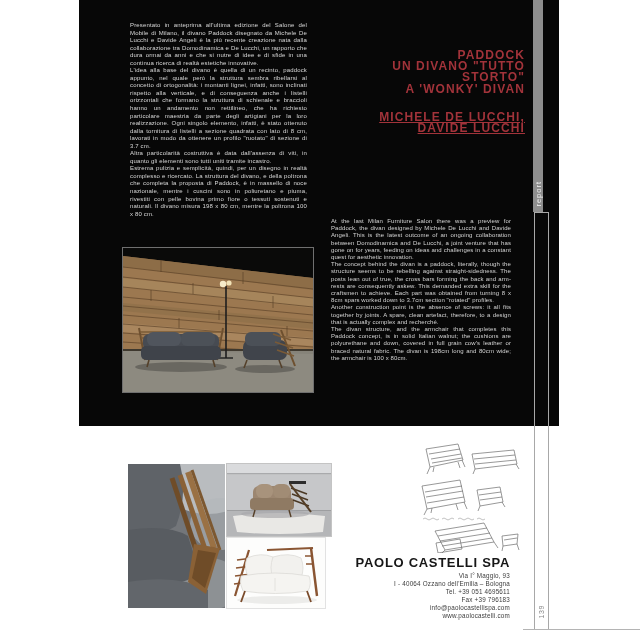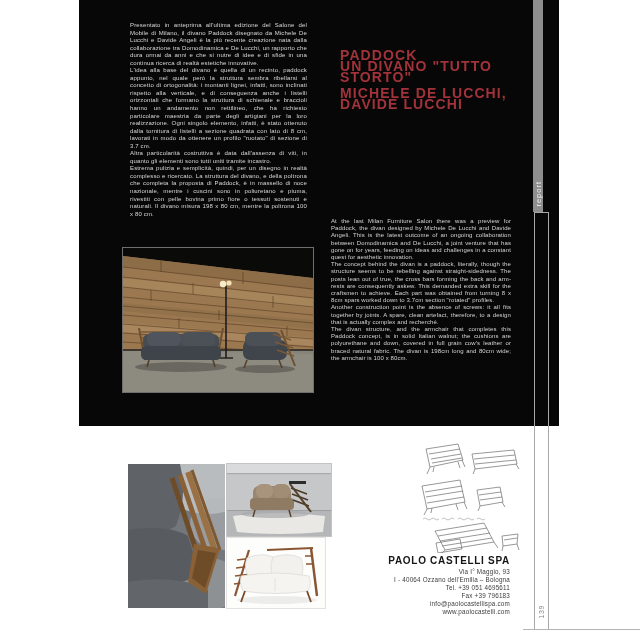--- a/index.html
+++ b/index.html
@@ -14,24 +14,24 @@
   .black-panel{left:79px;top:0;width:480px;height:426px;background:#070707;}
 
   
   .it-col{left:130px;top:22px;width:177px;color:#d9d9d9;
           font-size:6px;line-height:7.55px;text-align:justify;letter-spacing:.15px;}
   .it-col p{margin:0;}
   .en-col{left:331px;top:218px;width:180px;color:#d4d4d4;
           font-size:6px;line-height:7.2px;text-align:justify;letter-spacing:.1px;}
   .en-col p{margin:0;}
 
-  .heading{left:340px;top:50px;width:185px;
-           font-weight:bold;font-size:14px;line-height:11.2px;letter-spacing:1.1px;}
+  .heading{left:340px;top:50px;width:185px;text-align:right;
+           font-weight:bold;font-size:12px;line-height:11.2px;letter-spacing:1.1px;}
   .heading .title-block{margin:0;}
-  .heading .authors-block{margin-top:4px;}
+  .heading .authors-block{margin-top:17px;text-decoration:underline;}
 
   
   .report-tab{left:533px;top:0;width:10px;height:212px;background:#8e8e8e;
               display:flex;align-items:flex-end;justify-content:center;}
   .report-tab span{writing-mode:vertical-rl;transform:rotate(180deg);
                    color:#f3f3f3;font-size:7.5px;letter-spacing:1px;padding-top:5px;}
   .rule-box{left:534px;top:212px;width:15px;height:418px;border:1px solid #a8a8a8;
             box-sizing:border-box;background:transparent;}
   .page-num{left:534px;top:594px;width:15px;height:36px;display:flex;
             align-items:center;justify-content:center;}
@@ -42,39 +42,40 @@
   
   .photo{position:absolute;overflow:hidden;}
   .photo-wall{left:122px;top:247px;width:190px;height:144px;border:1px solid #6f6f6f;}
   .photo-detail{left:128px;top:464px;width:97px;height:144px;}
   .photo-room{left:226px;top:463px;width:104px;height:72px;border:1px solid #c4c4c4;}
   .photo-white{left:226px;top:537px;width:98px;height:70px;border:1px solid #e2e2e2;}
   .sketches{left:420px;top:441px;width:103px;height:112px;}
 
   
   .contact{left:330px;top:555px;width:180px;text-align:right;color:#3c3c3c;}
-  .contact .name{font-weight:bold;font-size:10px;letter-spacing:.7px;color:#161616;margin-bottom:2px;text-align:right;}
+  .contact .name{font-weight:bold;font-size:13px;letter-spacing:.7px;color:#161616;margin-bottom:2px;text-align:right;}
   .contact div.line{font-size:6.3px;line-height:8.1px;letter-spacing:.2px;}
 </style>
 </head>
 <body>
 
 <div class="abs black-panel"></div>
 
 <div class="abs it-col">
   <p>Presentato in anteprima all'ultima edizione del Salone del Mobile di Milano, il divano Paddock disegnato da Michele De Lucchi e Davide Angeli è la più recente creazione nata dalla collaborazione tra Domodinamica e De Lucchi, un rapporto che dura ormai da anni e che si nutre di idee e di sfide in una continua ricerca di realtà estetiche innovative.</p>
   <p>L'idea alla base del divano è quella di un recinto, paddock appunto, nel quale però la struttura sembra ribellarsi al concetto di ortogonalità: i montanti lignei, infatti, sono inclinati rispetto alla verticale, e di conseguenza anche i listelli orizzontali che formano la struttura di schienale e braccioli hanno un andamento non rettilineo, che ha richiesto particolare maestria da parte degli artigiani per la loro realizzazione. Ogni singolo elemento, infatti, è stato ottenuto dalla tornitura di listelli a sezione quadrata con lato di 8 cm, lavorati in modo da ottenere un profilo "ruotato" di sezione di 3.7 cm.</p>
   <p>Altra particolarità costruttiva è data dall'assenza di viti, in quanto gli elementi sono tutti uniti tramite incastro.</p>
   <p>Estrema pulizia e semplicità, quindi, per un disegno in realtà complesso e ricercato. La struttura del divano, e della poltrona che completa la proposta di Paddock, è in massello di noce nazionale, mentre i cuscini sono in poliuretano e piuma, rivestiti con pelle bovina primo fiore o tessuti sostenuti e naturali. Il divano misura 198 x 80 cm, mentre la poltrona 100 x 80 cm.</p>
 </div>
 
 <div class="abs heading" style="color:#a2333a;">
   <div class="title-block">
     <div>PADDOCK</div>
     <div>UN DIVANO "TUTTO STORTO"</div>
+    <div>A 'WONKY' DIVAN</div>
   </div>
   <div class="authors-block">
     <div>MICHELE DE LUCCHI,</div>
     <div>DAVIDE LUCCHI</div>
   </div>
 </div>
 
 <div class="abs en-col">
   <p>At the last Milan Furniture Salon there was a preview for Paddock, the divan designed by Michele De Lucchi and Davide Angeli. This is the latest outcome of an ongoing collaboration between Domodinamica and De Lucchi, a joint venture that has gone on for years, feeding on ideas and challenges in a constant quest for aesthetic innovation.</p>
   <p>The concept behind the divan is a paddock, literally, though the structure seems to be rebelling against straight-sidedness. The posts lean out of true, the cross bars forming the back and arm-rests are consequently askew. This demanded extra skill for the craftsmen to achieve. Each part was obtained from turning 8 x 8cm spars worked down to 3.7cm section "rotated" profiles.</p>

